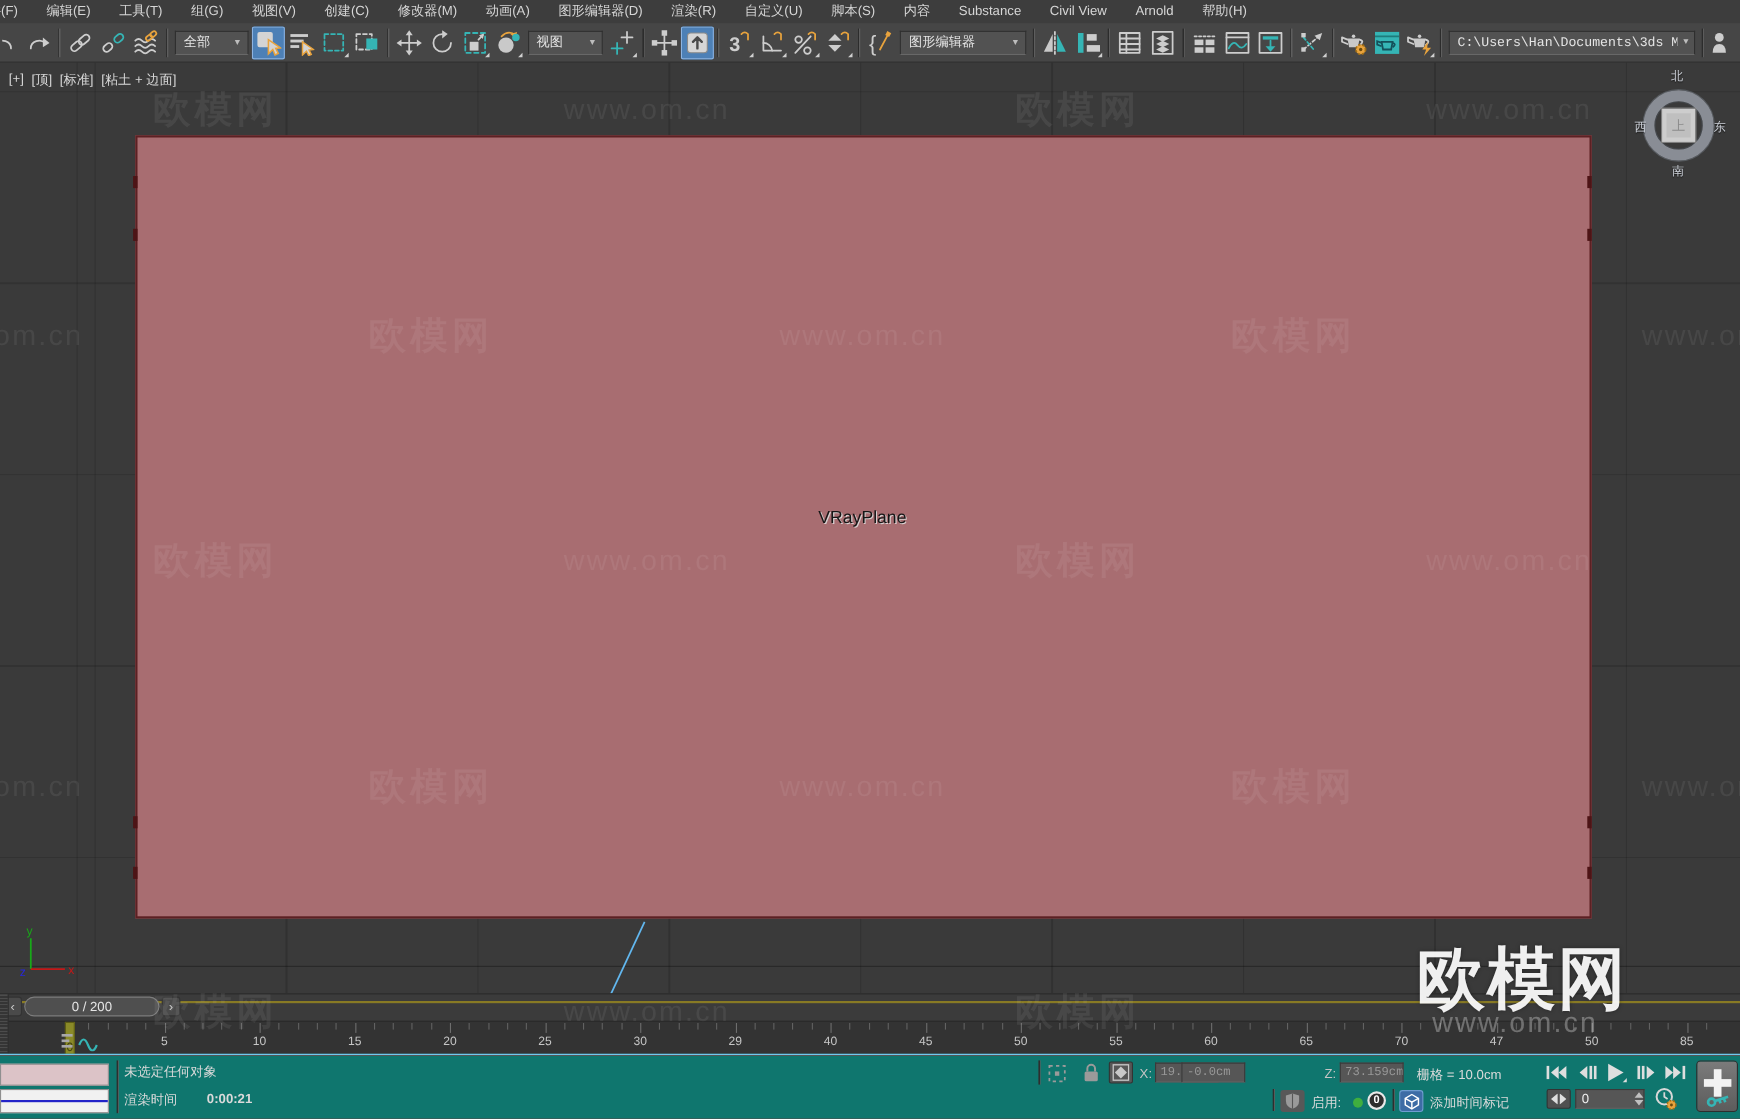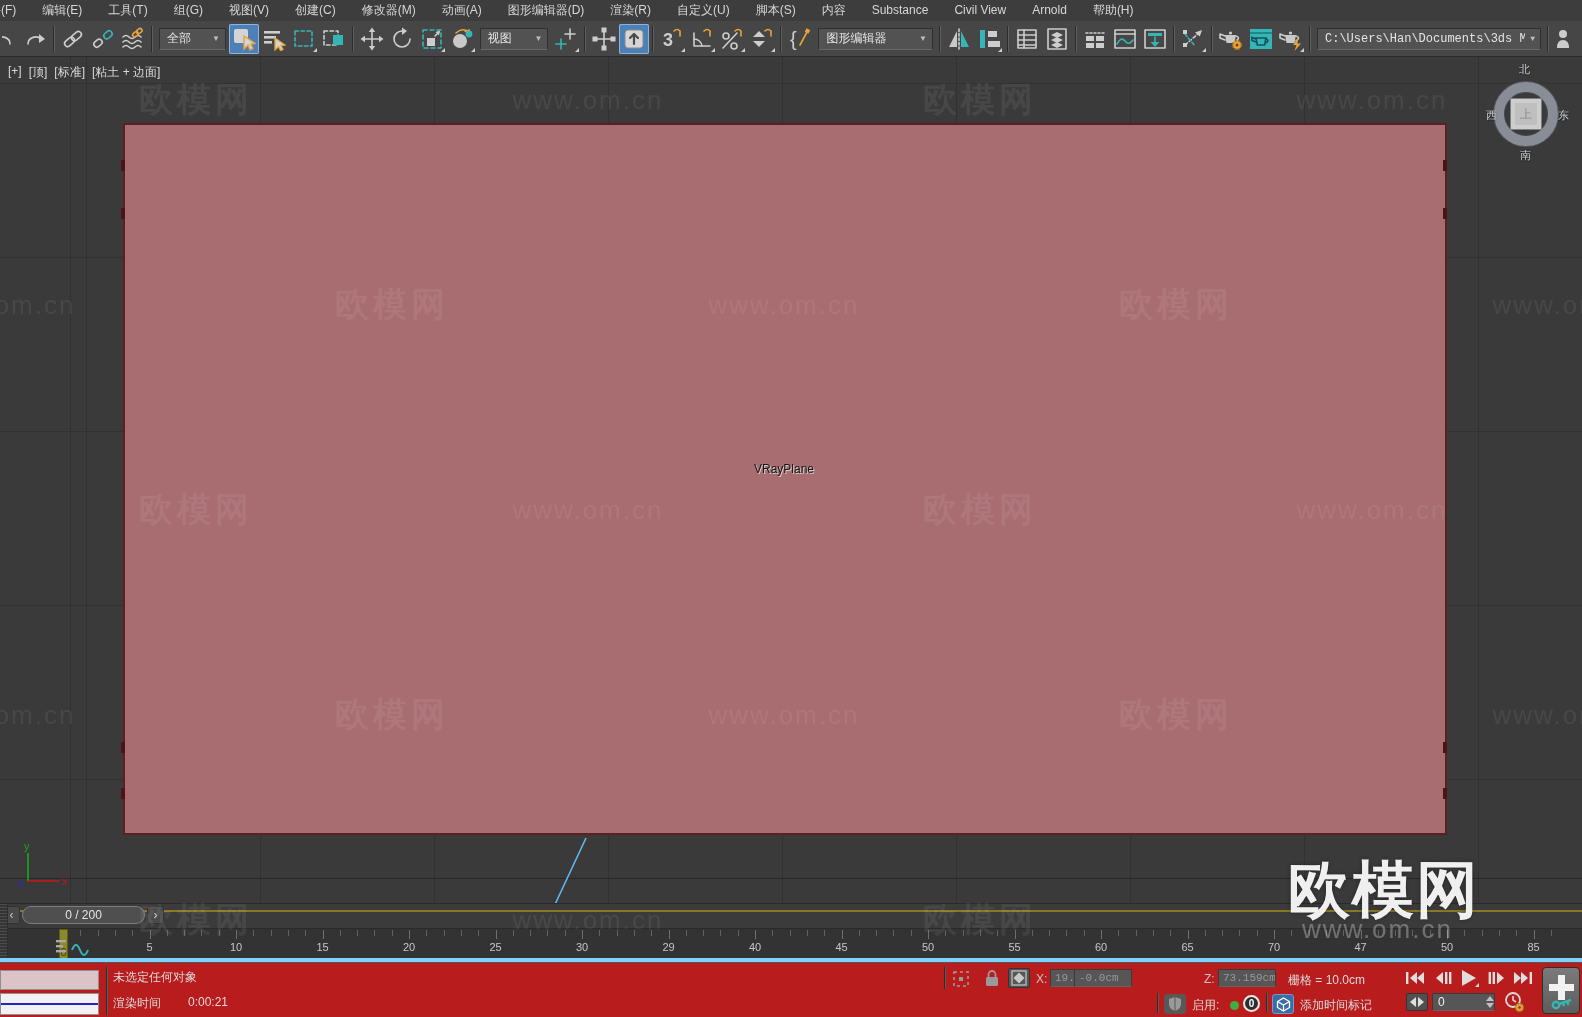--- a/index.html
+++ b/index.html
@@ -30,21 +30,21 @@
   
   #viewport { position:absolute; left:0; top:57px; width:1582px; height:846px; background-color:#3a3a3a;
     background-image:
       repeating-linear-gradient(to right, rgba(0,0,0,.16) 0 1px, transparent 1px 174px),
       repeating-linear-gradient(to bottom, rgba(0,0,0,.14) 0 1px, transparent 1px 174px);
     background-position: 86px 0, 0 26px; }
   #major-hline { position:absolute; left:0; top:821px; width:1582px; height:1px; background:rgba(0,0,0,.32); }
   #plane { position:absolute; left:123px; top:66px; width:1324px; height:712px; background:#a86d71; border:2px solid #5c2023; }
   .edge-dot { position:absolute; width:4px; height:11px; background:#4d1416; }
   #vp-label-row { position:absolute; left:8px; top:7px; display:flex; gap:7px; font-size:12px; color:#d9d9d9; }
-  #object-label { position:absolute; left:784px; top:405px; transform:translateX(-50%); font-size:12px; color:#161616; text-shadow:1px 1px 0 #d6d0d0; }
+  #object-label { position:absolute; left:784px; top:405px; transform:translateX(-50%); font-size:16px; color:#161616; text-shadow:1px 1px 0 #d6d0d0; }
   
   #viewcube { position:absolute; left:1478px; top:9px; width:96px; height:96px; font-size:11px; color:#ccd0d8; }
   #vc-ring { position:absolute; left:16px; top:16px; width:64px; height:64px; border-radius:50%; border:10px solid rgba(158,163,173,.8); box-shadow:0 0 0 1px rgba(90,94,100,.9), inset 0 0 0 1px rgba(70,74,80,.9); }
   #vc-face { position:absolute; left:32px; top:32px; width:32px; height:32px; background:#bfbfbf; border:1px solid #7e7e7e; display:flex; align-items:center; justify-content:center; color:#8b8b8b; font-size:12px; box-shadow:inset 0 0 0 4px #cdcdcd; }
   .vc-lbl { position:absolute; text-shadow:0 1px 1px rgba(0,0,0,.7); }
   
   #axis-svg { position:absolute; left:10px; top:783px; }
   #spline-svg { position:absolute; left:540px; top:773px; }
 
   
@@ -65,28 +65,28 @@
 
   
   #ruler-row { position:absolute; left:0; top:928px; width:1582px; height:30px; background:#333333; border-top:1px solid #2a2a2a; }
   .tick { position:absolute; top:1px; width:1px; height:6px; background:#626262; }
   .tick.major { height:9px; background:#6e6e6e; }
   .tick-label { position:absolute; top:12px; transform:translateX(-50%); font-size:11px; color:#c6c6c6; }
   #frame-marker { position:absolute; left:59px; top:0; width:9px; height:30px; background:#8a8a28; border:1px solid #5e5e14; display:flex; align-items:flex-end; justify-content:center; font-size:11px; color:#3d3d10; }
   #mini-curve-btn { position:absolute; left:52px; top:938px; width:50px; height:18px; z-index:5; }
 
   
-  #statusbar { position:absolute; left:0; top:958px; width:1582px; height:59px; background:#b91c1c; border-top:4px solid #7dd3fc; box-shadow:inset 0 1px 0 #555; font-size:12px; }
+  #statusbar { position:absolute; left:0; top:958px; width:1582px; height:59px; background:#0f766e; border-top:1px solid #7dd3fc; box-shadow:inset 0 1px 0 #555; font-size:12px; }
   #macro-pane { position:absolute; left:0; top:8px; width:99px; height:20px; background:#dcc3c7; border:1px solid #8f8f8f; }
   #listener-pane { position:absolute; left:0; top:31px; width:99px; height:22px; background:#f1f1f1; border:1px solid #8f8f8f; }
   #listener-line { position:absolute; left:0; top:9px; width:97px; height:2px; background:#2323c8; }
   .vdiv { position:absolute; width:2px; background:linear-gradient(to right,#2e2e2e 50%,#5c5c5c 50%); }
   #prompt-line { position:absolute; left:113px; top:7px; color:#dadada; }
   #rt-label { position:absolute; left:113px; top:33px; color:#dadada; }
-  #rt-value { position:absolute; left:188px; top:33px; color:#dadada; }
+  #rt-value { position:absolute; left:188px; top:33px; color:#dadada;font-weight:bold; }
   .sb-icon { position:absolute; }
   .coord-label { position:absolute; top:10px; color:#c4c4c4; }
   .coord-field { position:absolute; top:7px; width:58px; height:18px; background:#565656; border:1px solid #3a3a3a; border-bottom-color:#626262; color:#989898; font-family:"Liberation Mono",monospace; font-size:11px; line-height:16px; padding-left:4px; white-space:nowrap; overflow:hidden; }
   #grid-label { position:absolute; left:1288px; top:10px; color:#dadada; }
   #enable-label { position:absolute; left:1192px; top:35px; color:#dadada; }
   #enable-dot { position:absolute; left:1230px; top:39px; width:9px; height:9px; border-radius:50%; background:#3fae3f; }
   #enable-badge { position:absolute; left:1243px; top:33px; width:17px; height:17px; border-radius:50%; background:#2e2e2e; border:2px solid #e8e8e8; color:#fff; font-size:10px; font-weight:bold; display:flex; align-items:center; justify-content:center; }
   #timetag-btn { position:absolute; left:1272px; top:32px; width:22px; height:20px; background:#3d6ca5; border:1px solid #6f9cd0; border-radius:3px; display:flex; align-items:center; justify-content:center; }
   #timetag-label { position:absolute; left:1300px; top:35px; color:#dadada; }
   #shield-btn { position:absolute; left:1164px; top:32px; width:22px; height:20px; background:#585858; border-radius:3px; display:flex; align-items:center; justify-content:center; }

